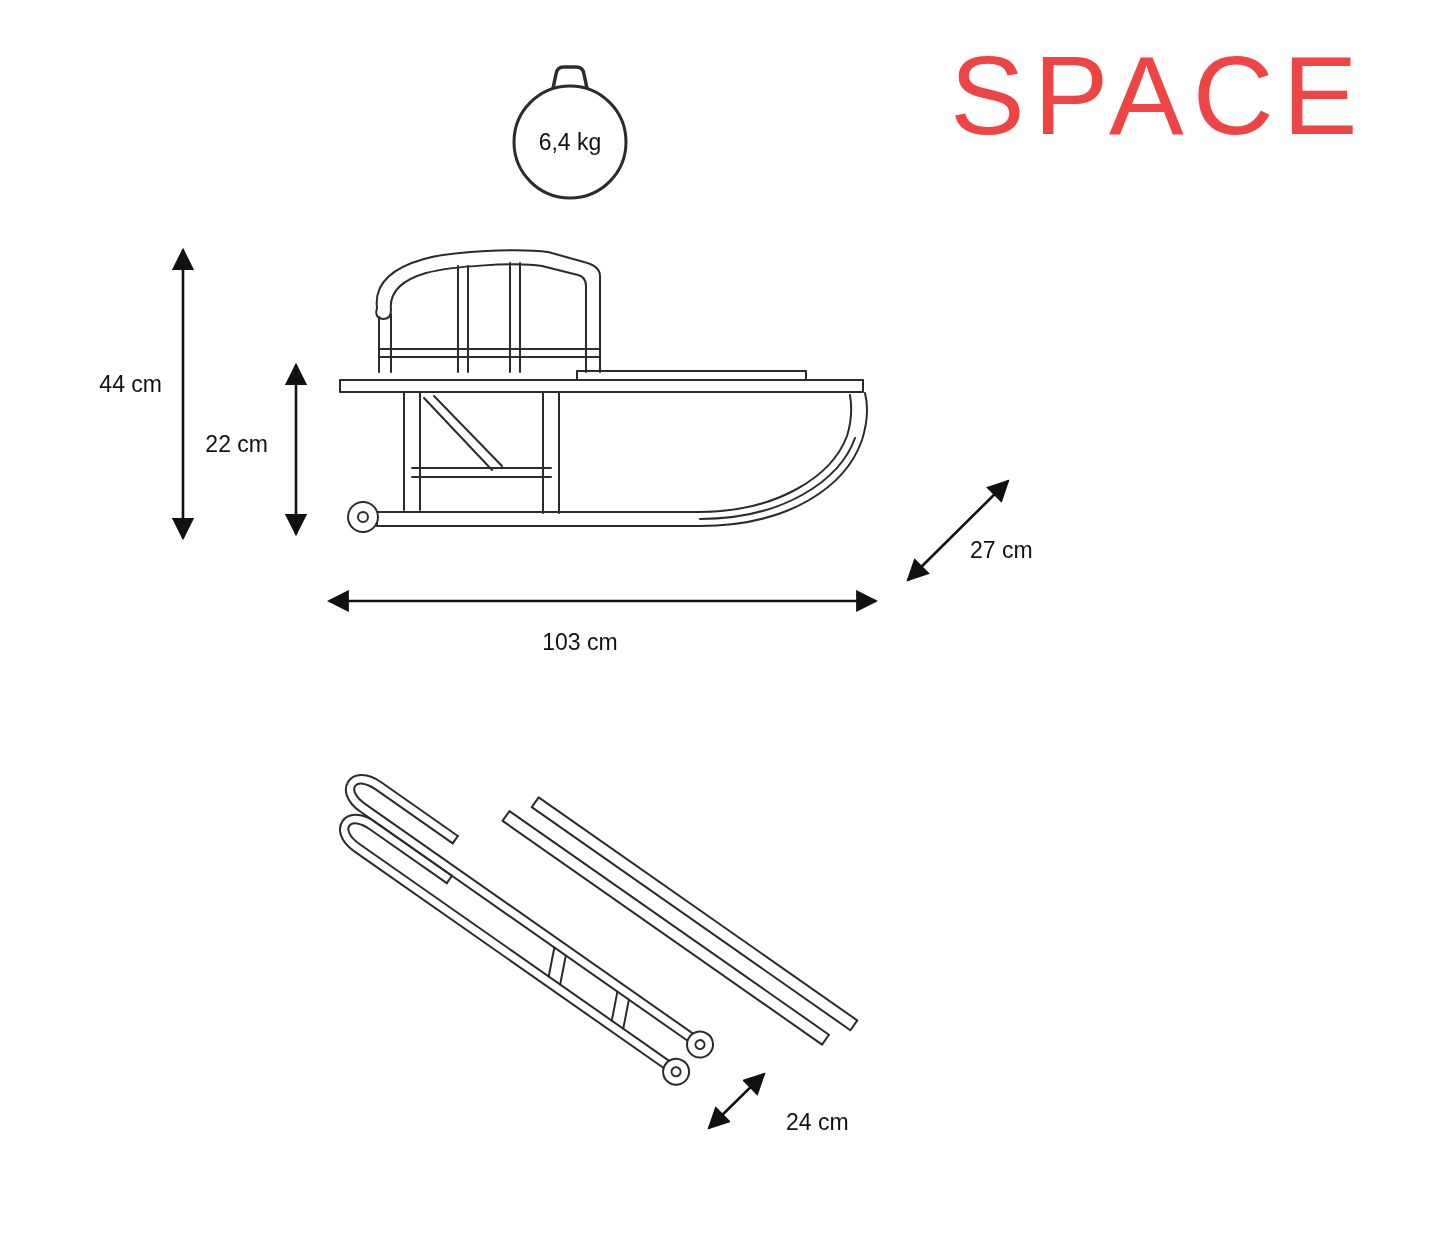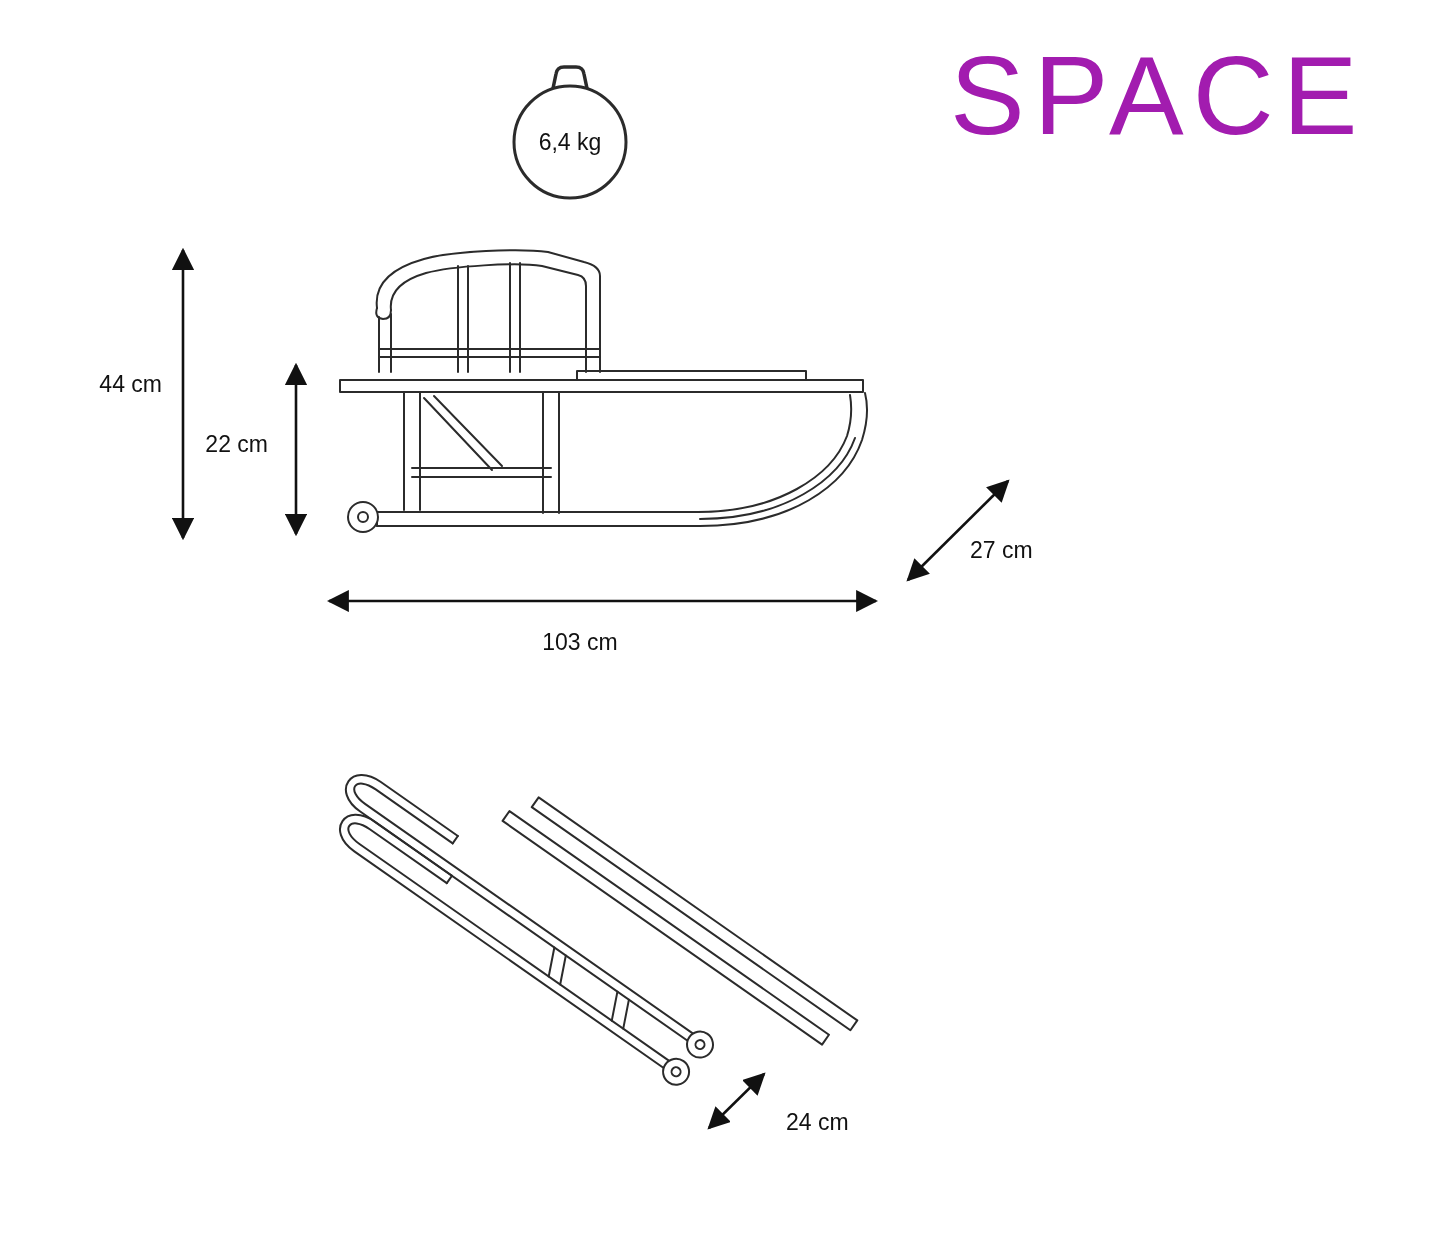--- a/index.html
+++ b/index.html
@@ -16,21 +16,21 @@
     overflow: hidden;
   }
   .brand {
     position: absolute;
     left: 950px;
     top: 40px;
     font-size: 112px;
     font-weight: 200;
     letter-spacing: 9px;
     line-height: 1;
-    color: #a21caf;
+    color: #ef4444;
     white-space: nowrap;
   }
   svg.scene {
     position: absolute;
     left: 0;
     top: 0;
   }
   .draw {
     fill: none;
     stroke: #2b2b2b;

